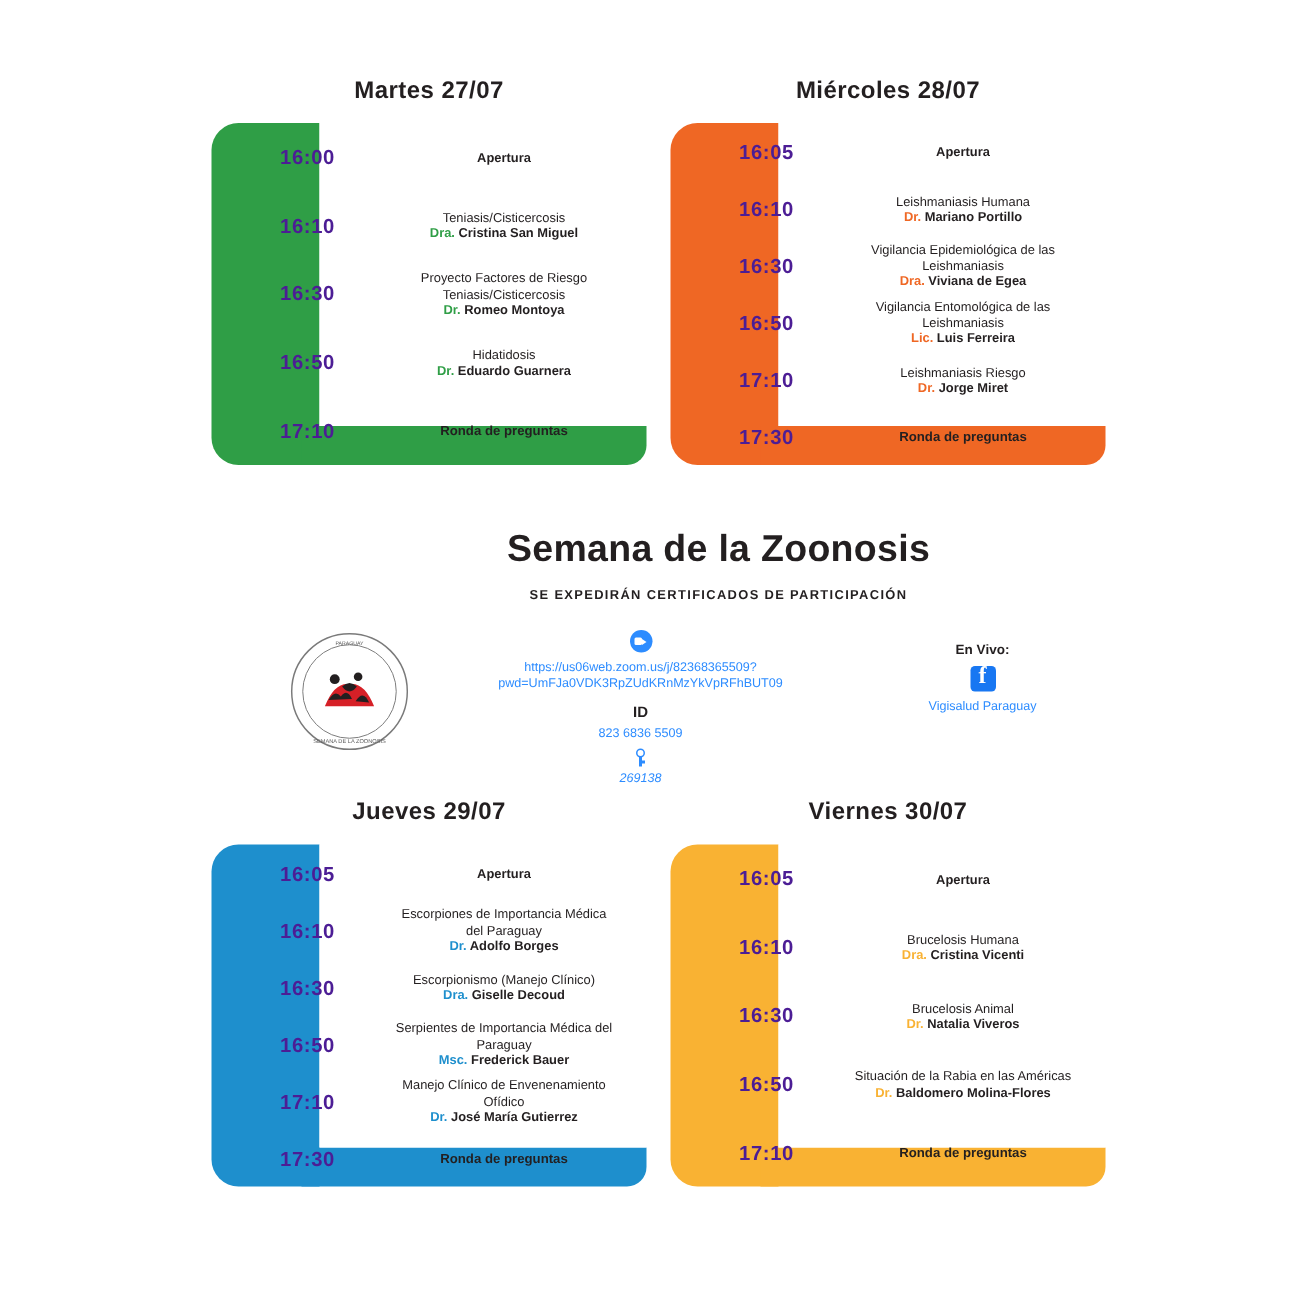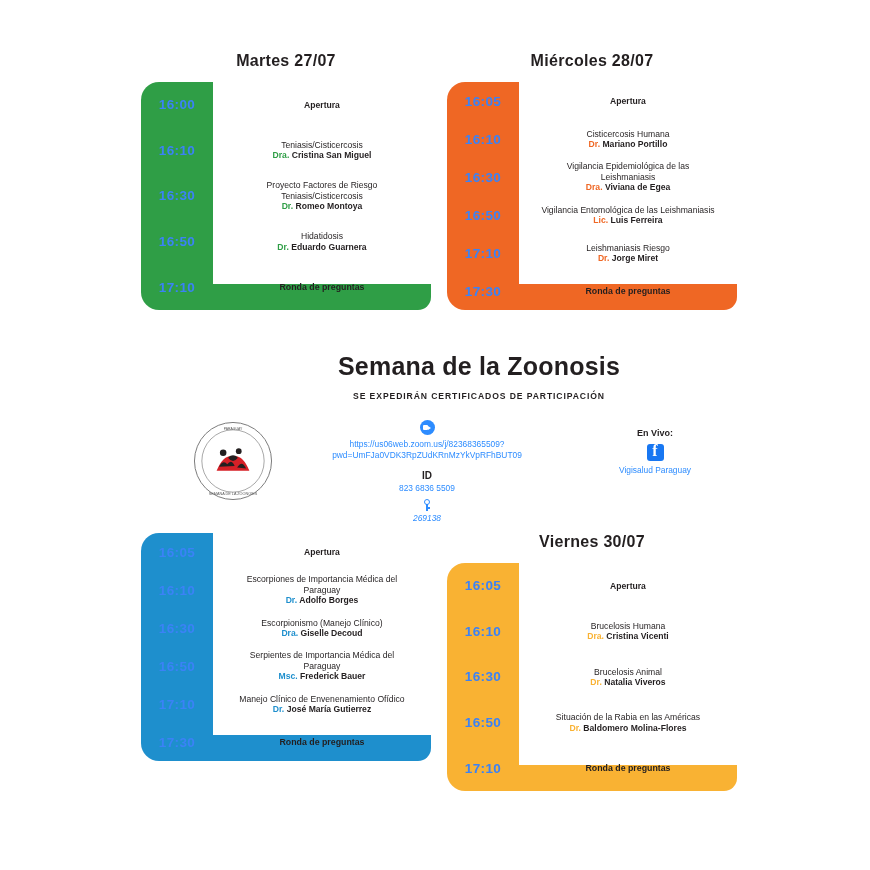--- a/index.html
+++ b/index.html
@@ -77,25 +77,26 @@
   .row {
     position: absolute;
     left: 0;
     width: 290px;
     display: flex;
     align-items: center;
   }
   .time {
     width: 72px;
     text-align: center;
-    color: #3b82f6;
+    color: #4c1d95;
     font-size: 13.5px;
     font-weight: bold;
     letter-spacing: 0.4px;
     flex: 0 0 72px;
+    margin-left: 28px;
   }
   .desc {
     flex: 1 1 auto;
     text-align: center;
     line-height: 1.22;
     padding: 0 20px;
   }
   .desc .topic {
     font-size: 8.6px;
     color: #231f20;
@@ -340,21 +341,21 @@
       <div class="rows">
           <div class="row" style="top: 0px; height: 38px;">
             <div class="time">16:05</div>
             <div class="desc">
               <span class="label-strong">Apertura</span>
             </div>
           </div>
           <div class="row" style="top: 38px; height: 38px;">
             <div class="time">16:10</div>
             <div class="desc">
-              <span class="topic">Cisticercosis Humana</span>
+              <span class="topic">Leishmaniasis Humana</span>
               <span class="speaker"><span class="pre" style="color: rgb(239, 103, 36);">Dr. </span>Mariano Portillo</span>
             </div>
           </div>
           <div class="row" style="top: 76px; height: 38px;">
             <div class="time">16:30</div>
             <div class="desc">
               <span class="topic">Vigilancia Epidemiológica de las Leishmaniasis</span>
               <span class="speaker"><span class="pre" style="color: rgb(239, 103, 36);">Dra. </span>Viviana de Egea</span>
             </div>
           </div>
@@ -419,20 +420,21 @@
     </div>
 
     <div class="live">
       <div class="live-label">En Vivo:</div>
       <div class="fb"></div>
       <div class="live-page">Vigisalud Paraguay</div>
     </div>
   </div>
 
   <div class="day-block" id="day-2" style="left:141px; top:533px;">
+    <div class="day-title">Jueves 29/07</div>
     <div class="card">
       <div class="shape-left" style="background: rgb(30, 143, 205);"></div>
       <div class="shape-bottom" style="background: rgb(30, 143, 205);"></div>
       <div class="white-cut"></div>
       <div class="rows">
           <div class="row" style="top: 0px; height: 38px;">
             <div class="time">16:05</div>
             <div class="desc">
               <span class="label-strong">Apertura</span>
             </div>

